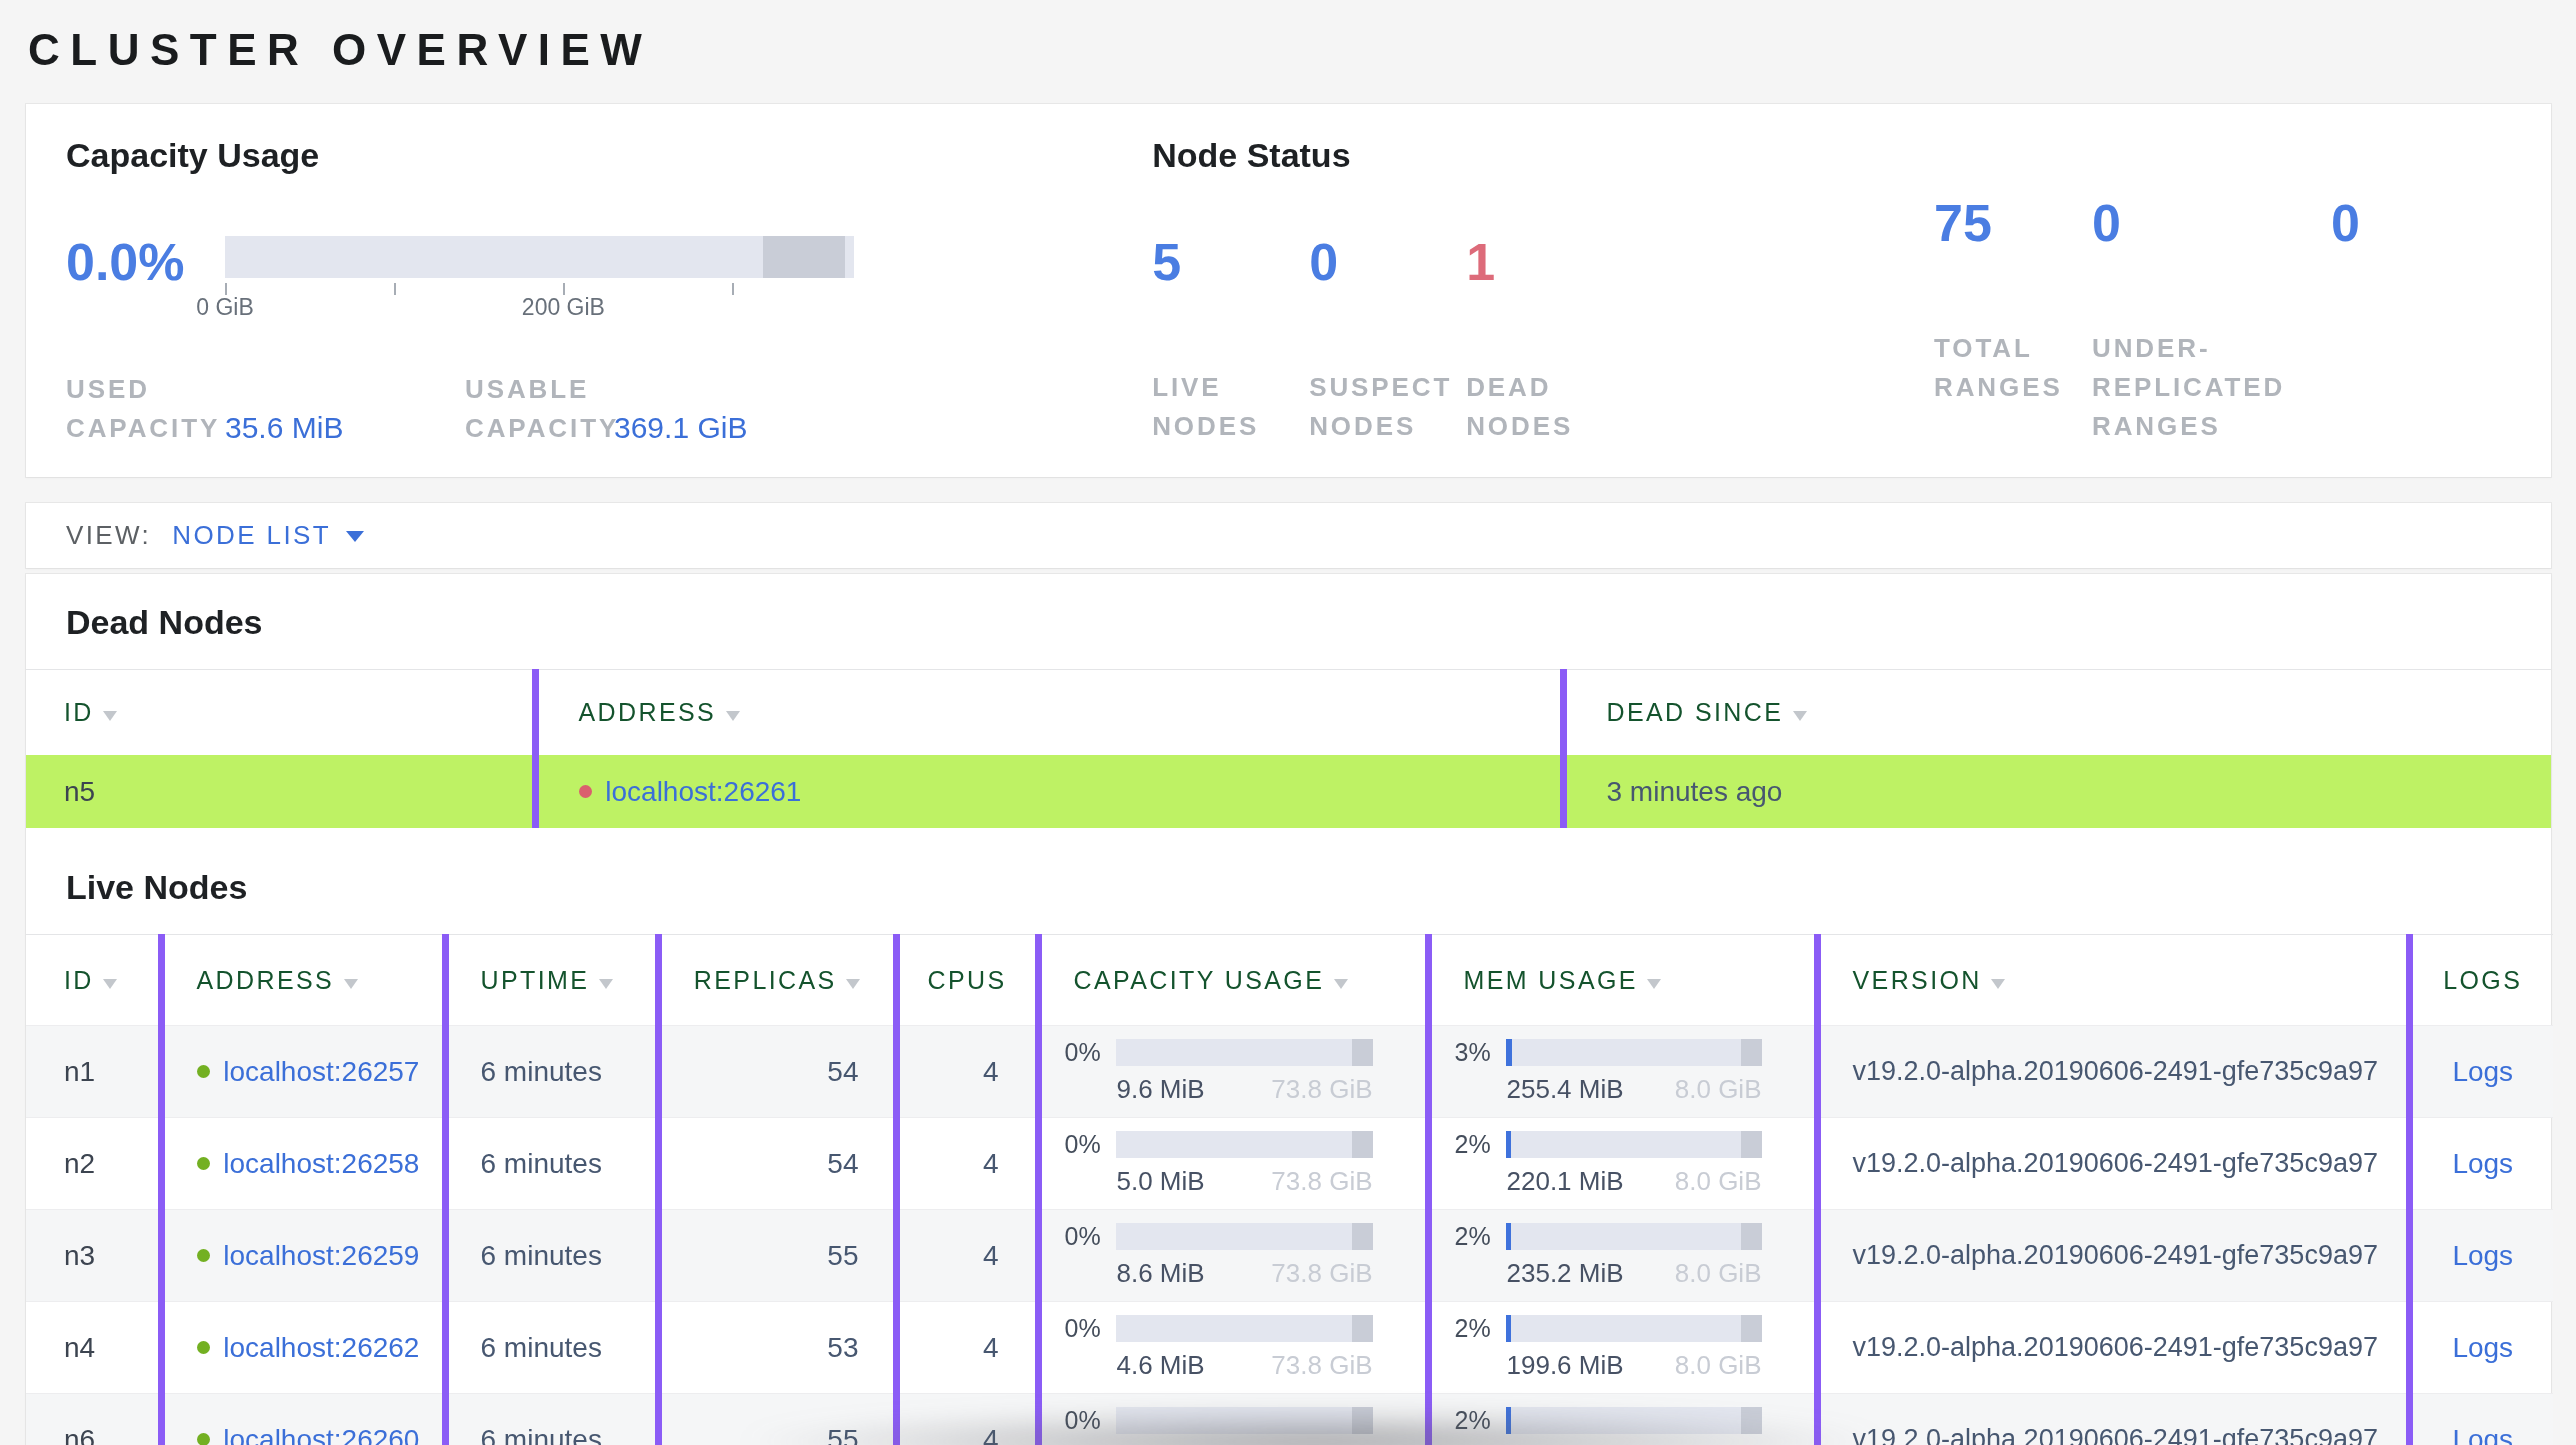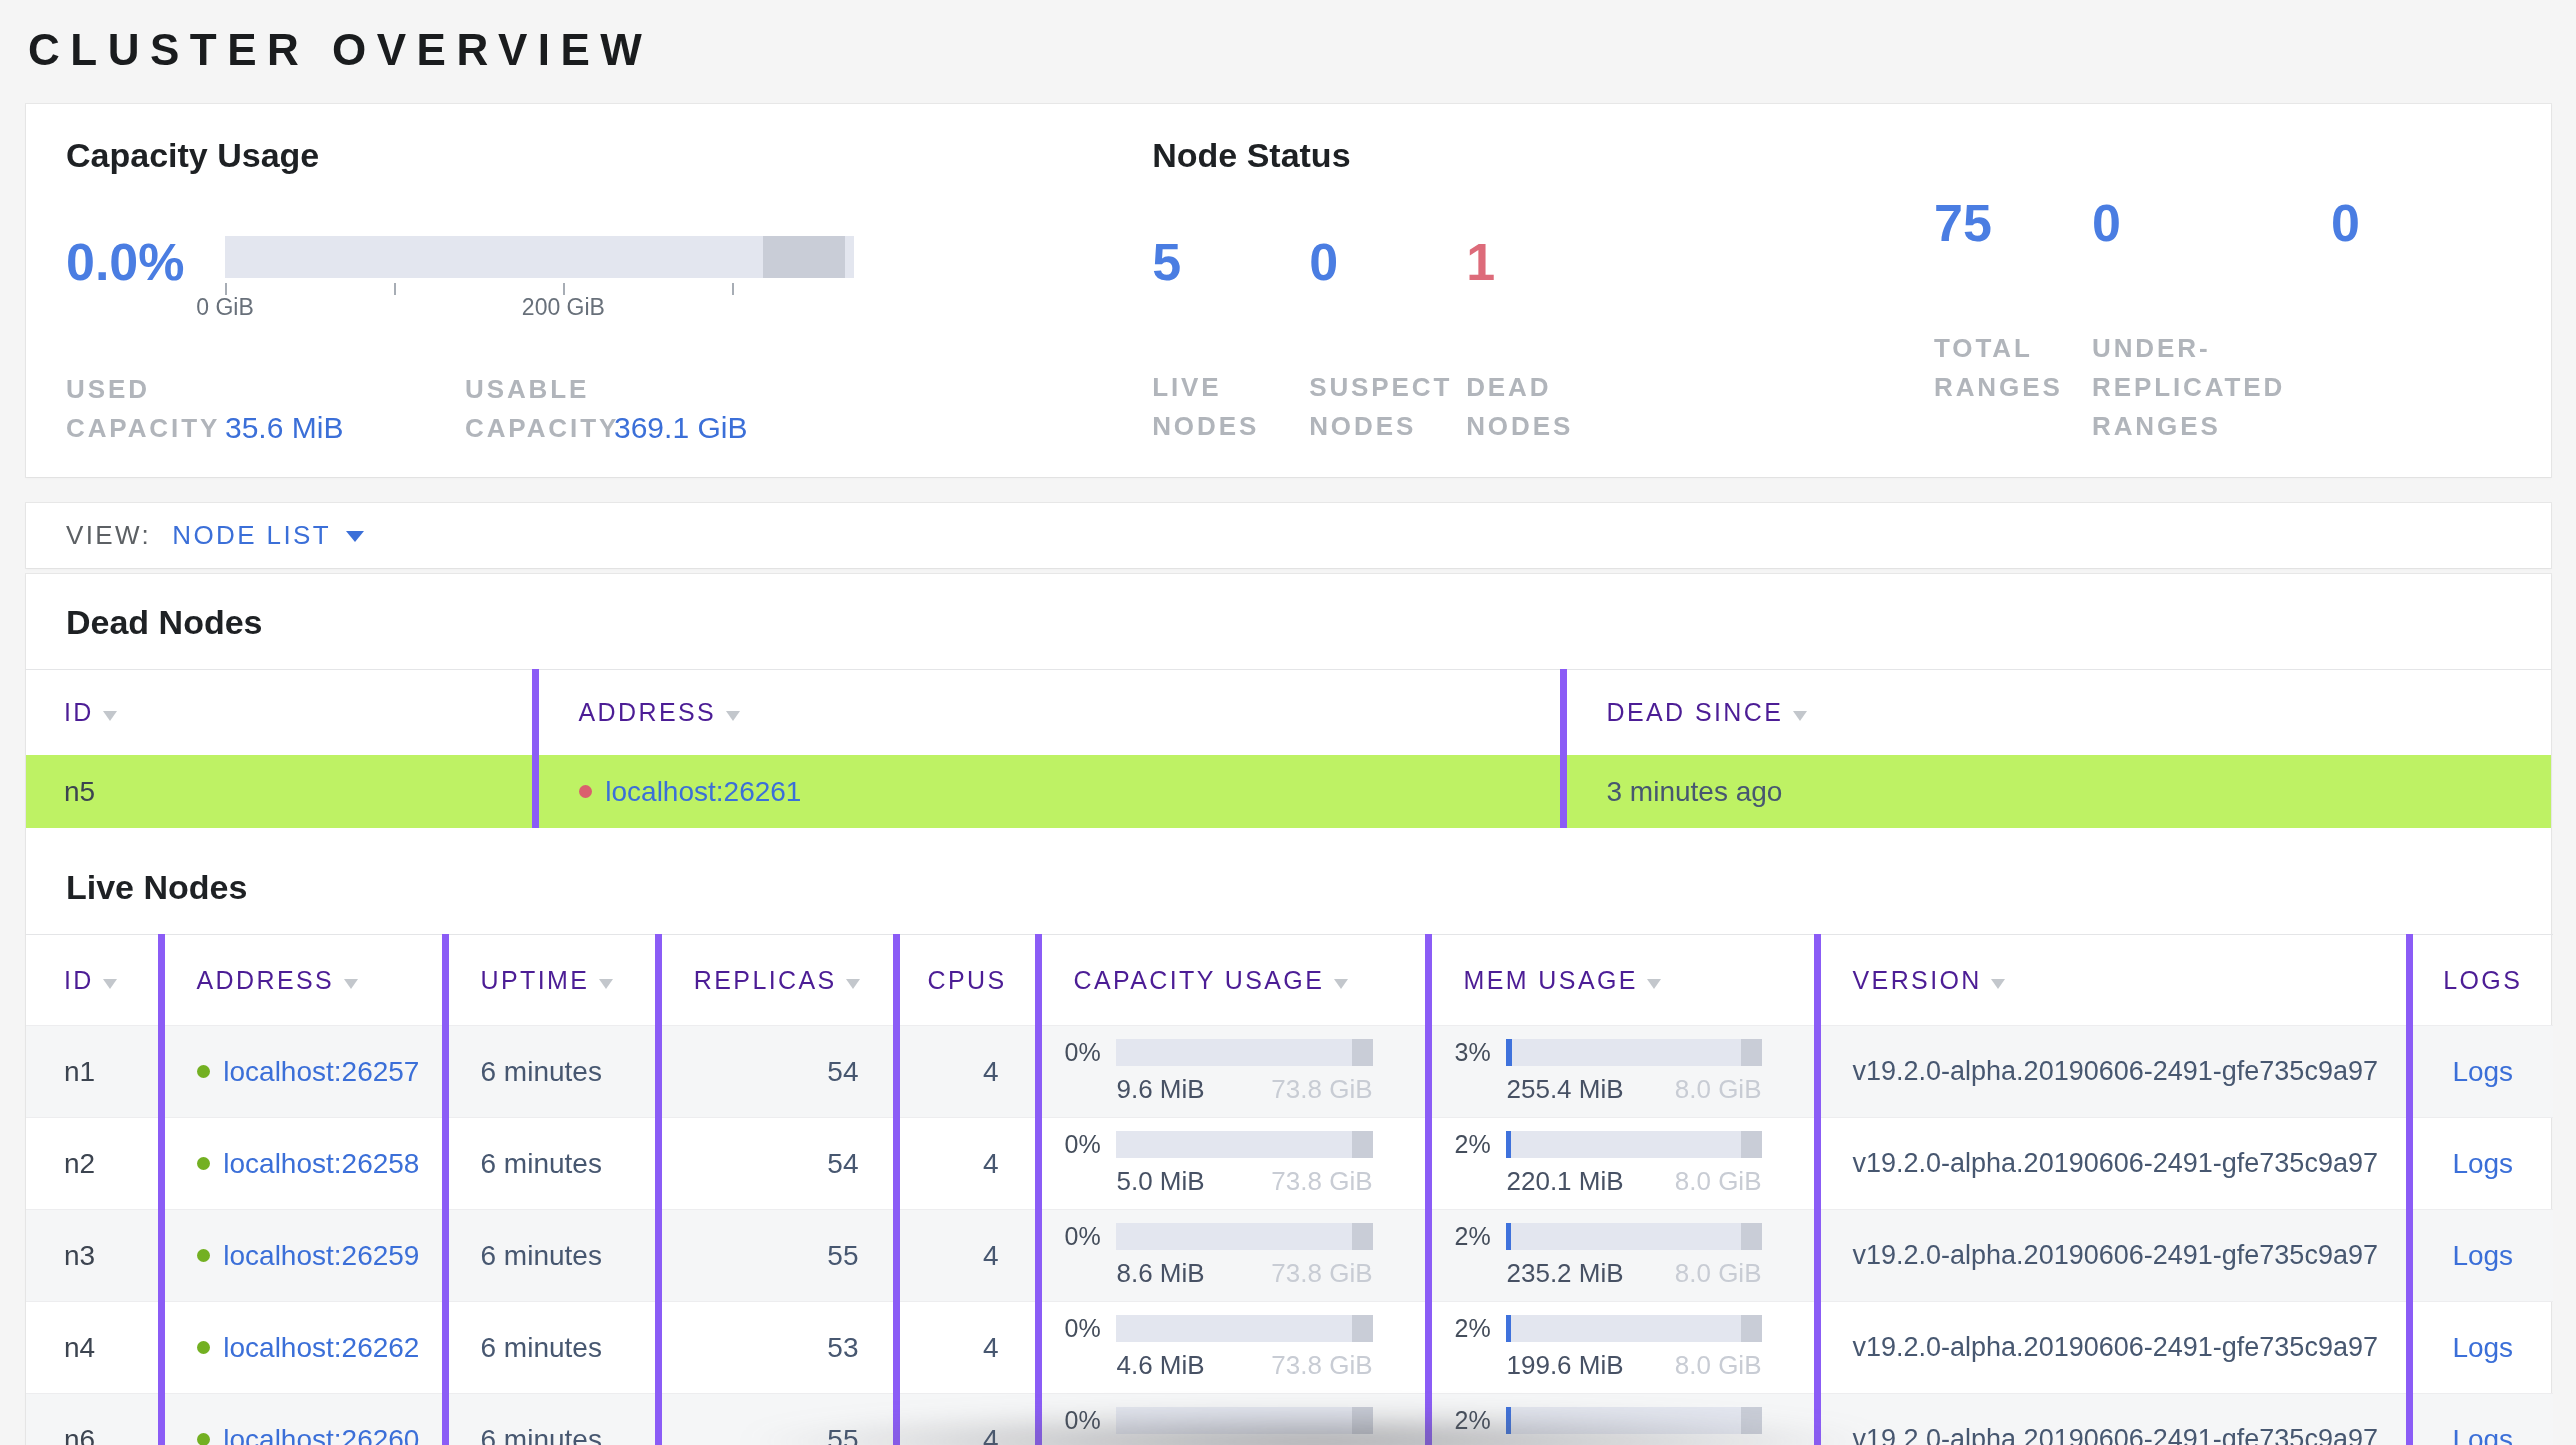--- a/index.html
+++ b/index.html
@@ -56,21 +56,21 @@
   .view-bar { margin-top:26px; height:65px; display:flex; align-items:center; padding-left:40px; }
   .view-label { font-size:26px; letter-spacing:2.4px; color:#5c6064; font-weight:500; }
   .view-selected { font-size:26px; letter-spacing:2.4px; color:#3b6fd8; font-weight:500; margin-left:21px; }
   .caret-down { width:0; height:0; border-left:9.5px solid transparent; border-right:9.5px solid transparent;
     border-top:11.5px solid #3b6fd8; margin-left:15.3px; margin-top:2.9px; }
 
   
   .main-card { margin-top:5.7px; height:936px; padding-top:29px; }
   .table-title { font-size:34px; font-weight:700; color:#1e2124; margin-left:40px; }
   table { border-collapse:collapse; table-layout:fixed; width:2525px; margin-top:27px; border-top:1px solid #e4e5e7; }
-  th { font-size:25px; font-weight:500; letter-spacing:2.4px; color:#4c1d95; text-align:left; }
+  th { font-size:25px; font-weight:500; letter-spacing:2.4px; color:#14532d; text-align:left; }
   td { font-size:28px; color:#475770; }
   th, td { border-left:7px solid #8b5cf6; vertical-align:middle; }
   th:first-child, td:first-child { border-left:none; }
   .dead-table th { height:86px; padding-left:40px; }
   .dead-table td { height:73px; padding-left:40px; }
   .dead-table tbody tr { background:#bef264; }
   .live-table th { height:91px; padding-left:32px; }
   .live-table td { height:92px; padding-left:32px; }
   .live-table tbody tr:nth-child(odd) { background:#f5f6f7; }
   .live-table tbody tr { border-top:1px solid #ededef; }

